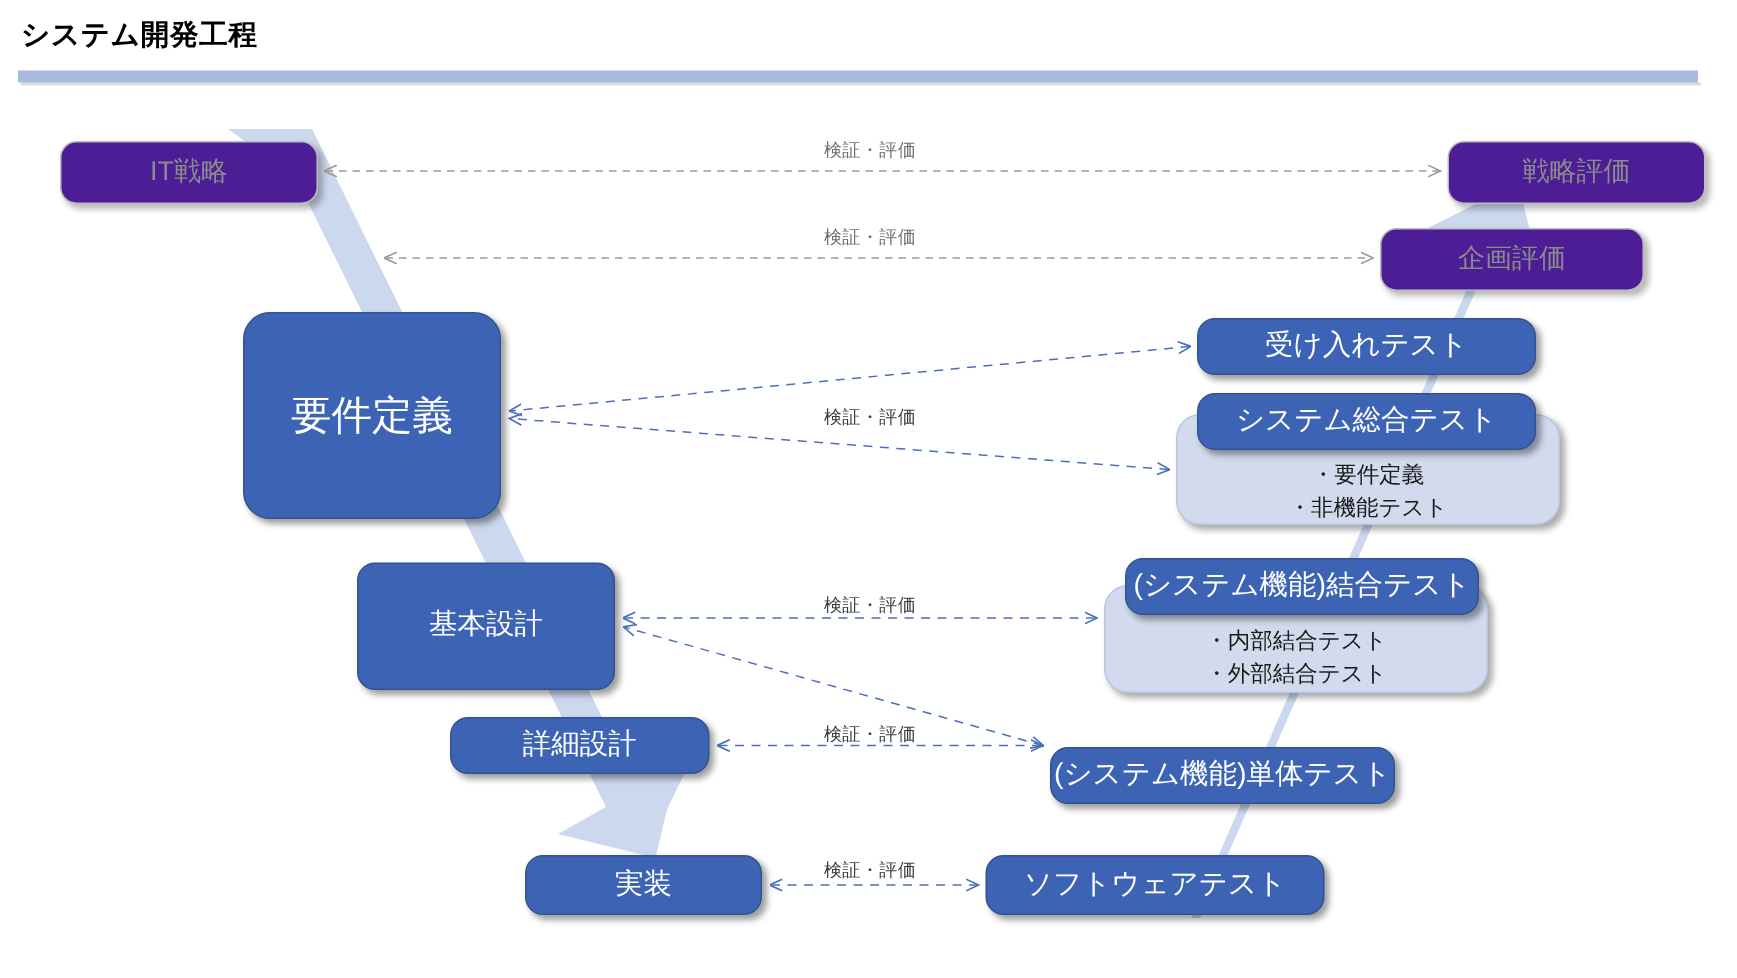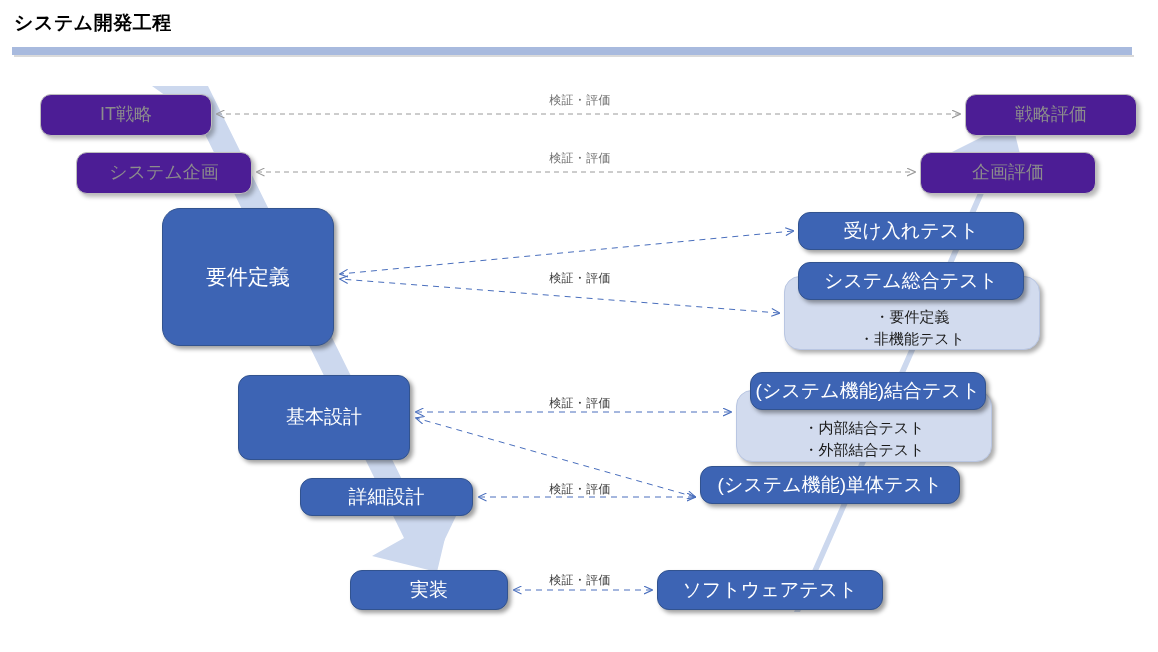--- a/index.html
+++ b/index.html
@@ -83,21 +83,21 @@
 
   .node-blue {
     background: #3d64b4;
     color: #ffffff;
     border: 1px solid #32538f;
     box-shadow: 3px 3px 4px rgba(0,0,0,0.38);
     font-size: 19px;
   }
   .node-blue.big {
     border-radius: 18px;
-    font-size: 21px;
+    font-size: 27px;
     align-items: center;
   }
   .node-blue.mid {
     border-radius: 12px;
   }
 
   .node-gray {
     background: #4c1d95;
     color: #8c8c8c;
     border: 1px solid #bdbdbd;
@@ -153,23 +153,20 @@
     <polygon fill="#ccd8ee" points="392,500 470,487 432,566"></polygon>
 
     <polygon fill="#ccd8ee" points="738,612 794,612 988,170 952,152 1012,122 1028,186 996,166 800,612"></polygon>
     <polygon fill="#ccd8ee" points="944,158 1019,120 1003,194"></polygon>
   </svg>
 
   <div class="node node-gray" style="left:40px; top:94px; width:172px; height:42px;">
     <span>IT戦略</span>
   </div>
 
-  <div class="node node-gray" style="left:76px; top:152px; width:176px; height:42px;">
-    <span>システム企画</span>
-  </div>
 
   <div class="node node-blue big" style="left:162px; top:208px; width:172px; height:138px;">
     <span>要件定義</span>
   </div>
 
   <div class="node node-blue mid" style="left:238px; top:375px; width:172px; height:85px;">
     <span>基本設計</span>
   </div>
 
   <div class="node node-blue mid" style="left:300px; top:478px; width:173px; height:38px;">
@@ -199,21 +196,21 @@
   <div class="panel-sub" style="left:784px; top:306px; width:256px;">・要件定義
 ・非機能テスト</div>
 
   <div class="panel-light" style="left:736px; top:390px; width:256px; height:72px;"></div>
   <div class="node node-blue mid" style="left:750px; top:372px; width:236px; height:38px;">
     <span>(システム機能)結合テスト</span>
   </div>
   <div class="panel-sub" style="left:736px; top:417px; width:256px;">・内部結合テスト
 ・外部結合テスト</div>
 
-  <div class="node node-blue mid" style="left:700px; top:466px; width:260px; height:38px;">
+  <div class="node node-blue mid" style="left:700px; top:498px; width:230px; height:38px;">
     <span>(システム機能)単体テスト</span>
   </div>
 
   <div class="node node-blue mid" style="left:657px; top:570px; width:226px; height:40px;">
     <span>ソフトウェアテスト</span>
   </div>
 
   <svg id="connectors" viewBox="0 0 1158 652" width="1158" height="652">
     <defs>
       <marker id="ah-blue" markerWidth="9" markerHeight="9" refX="8" refY="4.5" orient="auto" markerUnits="userSpaceOnUse">

